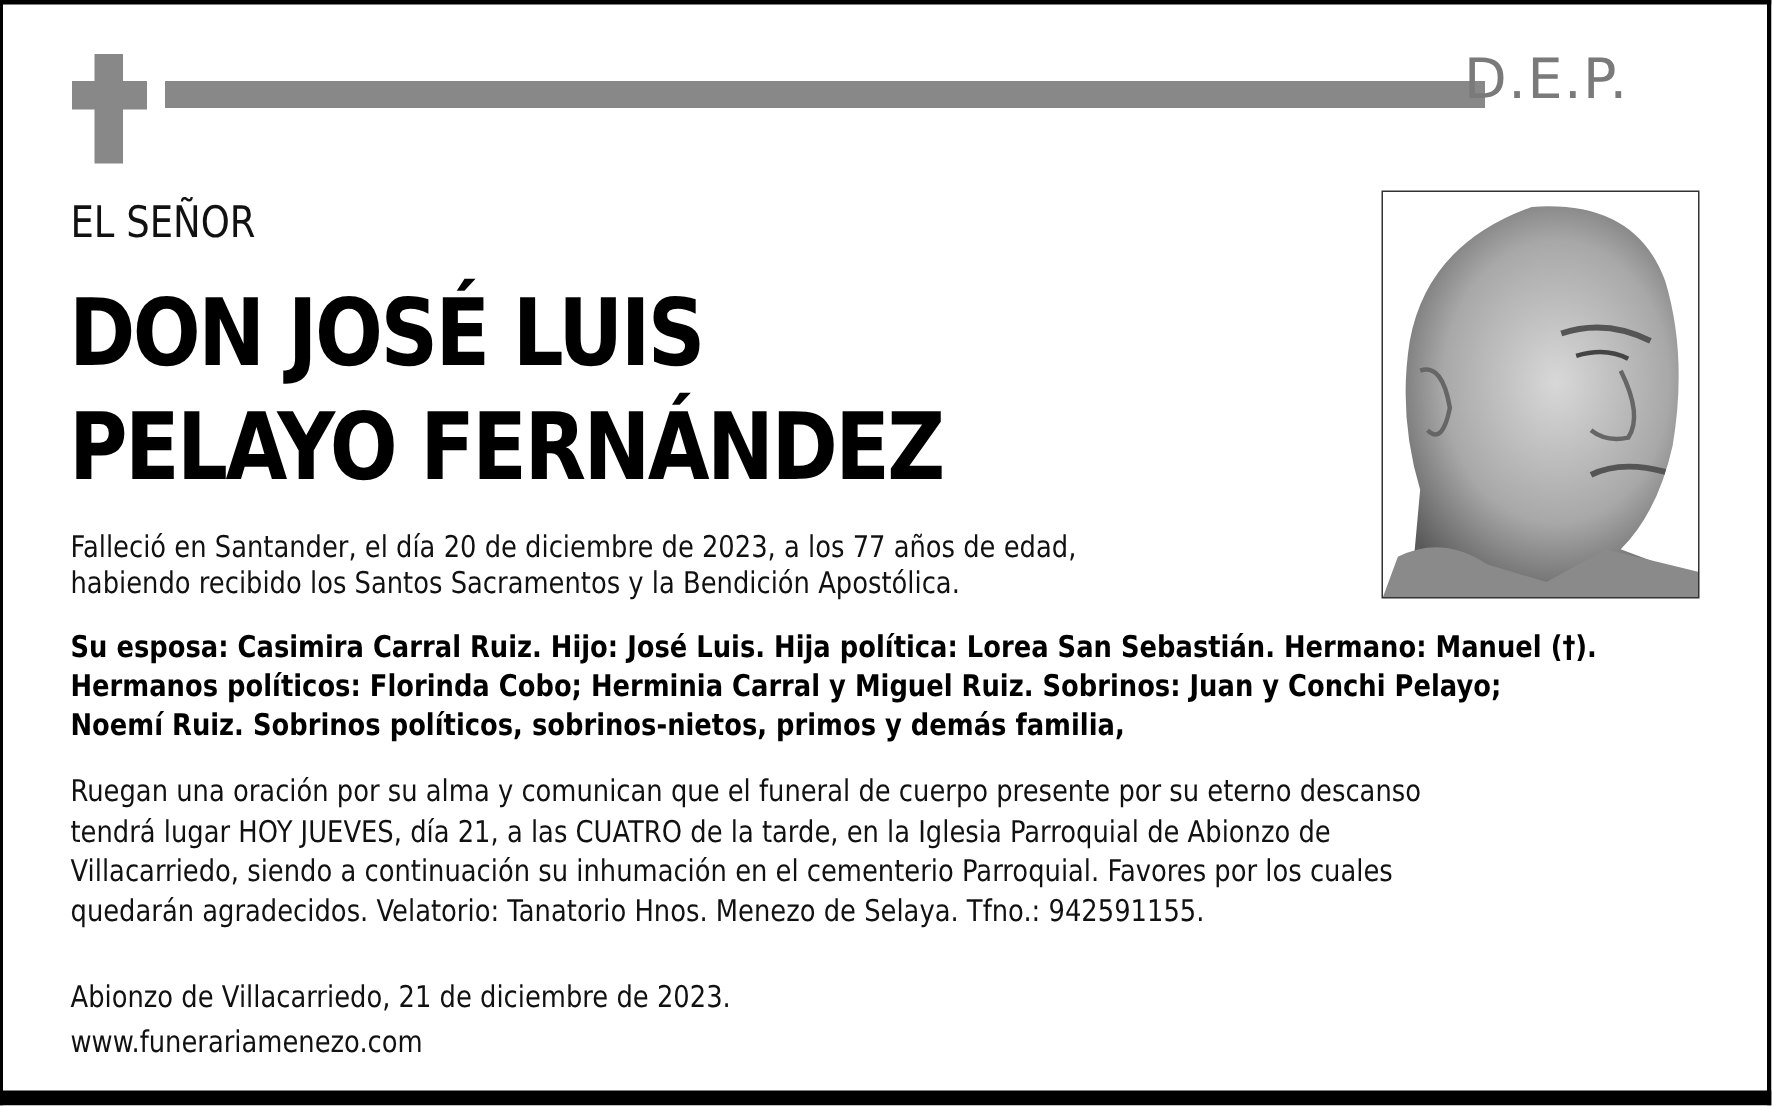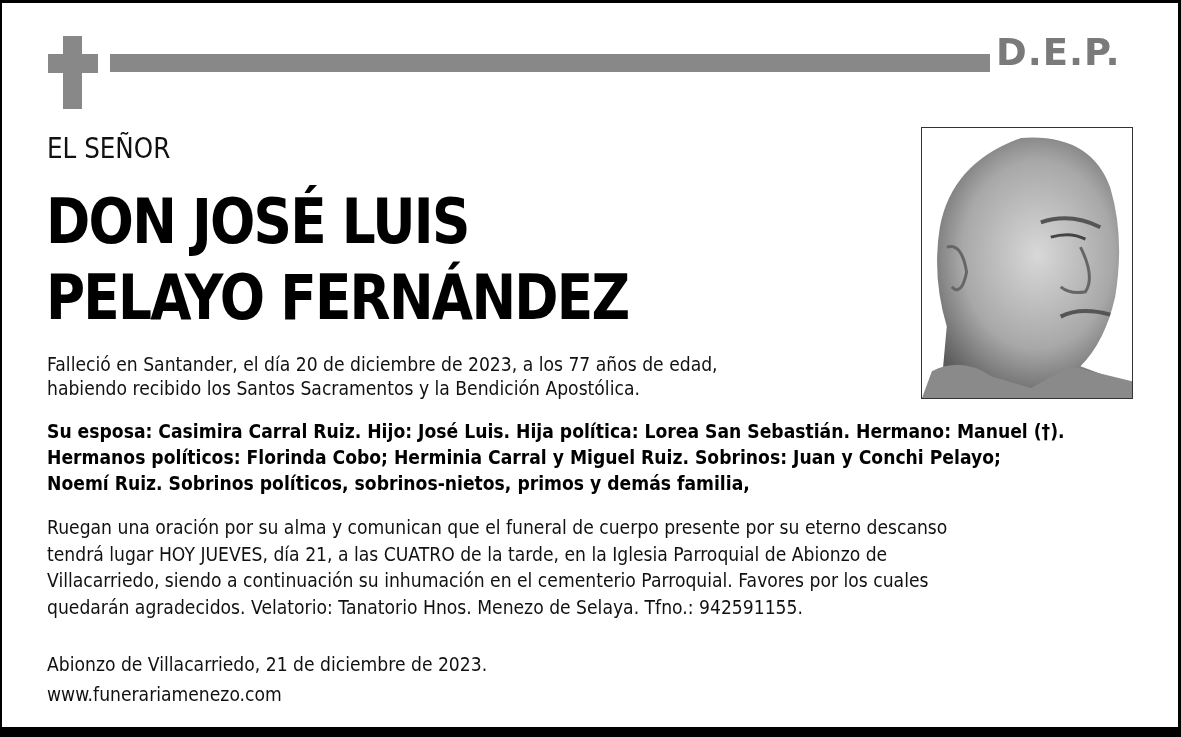--- a/index.html
+++ b/index.html
@@ -2,21 +2,21 @@
 <html><head>
 <meta charset="utf-8">
 <style>
   html, body { margin: 0; padding: 0; background: #ffffff; }
   body { width: 1181px; height: 737px; position: relative; overflow: hidden; font-family: "DejaVu Sans", sans-serif; color: #111; }
   .frame { position: absolute; left: 0; top: 0; width: 1181px; height: 737px; box-sizing: border-box; border-top: 3px solid #000; border-left: 2px solid #000; border-right: 3px solid #000; }
   .bottom-bar { position: absolute; left: 0; bottom: 0; width: 1181px; height: 10px; background: #000; }
   .cross-v { position: absolute; left: 63px; top: 36px; width: 19px; height: 73px; background: #888; }
   .cross-h { position: absolute; left: 48px; top: 54px; width: 50px; height: 19px; background: #888; }
   .rule { position: absolute; left: 110px; top: 54px; width: 880px; height: 18px; background: #888; }
-  .dep { position: absolute; left: 996px; top: 34px; font-family: "DejaVu Sans", sans-serif; font-weight: bold; font-size: 37px; color: #7a7a7a; letter-spacing: 1px; line-height: 1; }
+  .dep { position: absolute; left: 976px; top: 34px; font-family: "DejaVu Sans", sans-serif; font-weight: normal; font-size: 37px; color: #7a7a7a; letter-spacing: 1px; line-height: 1; }
   .photo { position: absolute; left: 921px; top: 127px; width: 212px; height: 272px; border: 1px solid #333; box-sizing: border-box; background: #fff; overflow: hidden; }
   .photo svg { width: 100%; height: 100%; display: block; }
   .title-prefix { position: absolute; left: 47px; top: 134px; font-family: "DejaVu Sans", sans-serif; font-size: 29px; transform: scaleX(0.85); transform-origin: left top; color: #111; line-height: 1; }
   .name { position: absolute; left: 46px; top: 184px; font-family: "DejaVu Sans", sans-serif; font-weight: bold; font-size: 62px; line-height: 76px; letter-spacing: -2px; color: #000; transform: scaleX(0.86); transform-origin: left top; white-space: nowrap; }
   .text { position: absolute; left: 47px; font-family: "DejaVu Sans", sans-serif; font-size: 20px; line-height: 24px; white-space: nowrap; transform: scaleX(0.86); transform-origin: left top; color: #111; }
   .bold { font-weight: bold; line-height: 26px; color: #000; }
   .death { top: 352px; }
   .family { top: 418px; }
   .prayer { top: 514px; line-height: 26.5px; }
   .place { top: 652px; }

